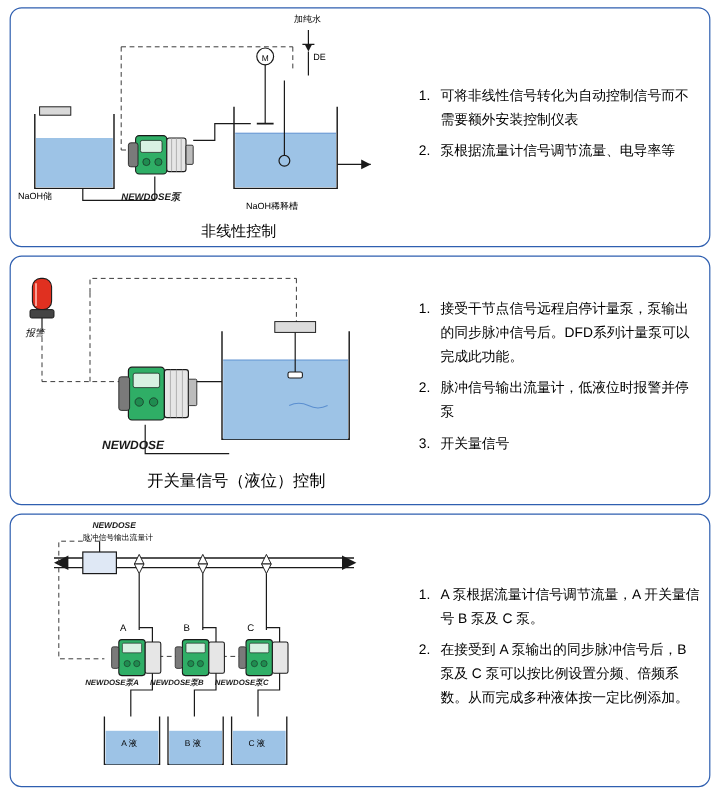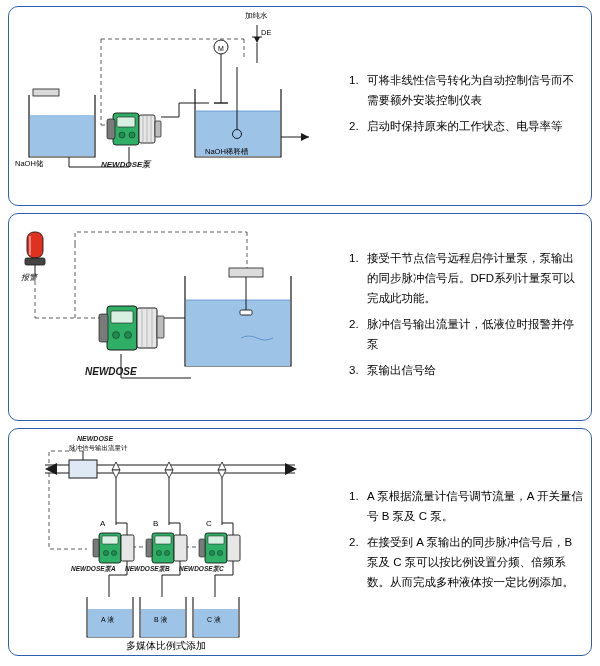--- a/index.html
+++ b/index.html
@@ -140,33 +140,34 @@
             <circle cx="123" cy="128" r="3" fill="#1f8c50" stroke="#1a1a1a" stroke-width="0.5"></circle>
             <rect x="130" y="108" width="16" height="28" rx="2" fill="#e6e6e6" stroke="#1a1a1a" stroke-width="0.9"></rect>
             <rect x="146" y="114" width="6" height="16" rx="1" fill="#bcbcbc" stroke="#1a1a1a" stroke-width="0.7"></rect>
             <line x1="134" y1="108" x2="134" y2="136" stroke="#9a9a9a" stroke-width="0.6"></line>
             <line x1="138" y1="108" x2="138" y2="136" stroke="#9a9a9a" stroke-width="0.6"></line>
             <line x1="142" y1="108" x2="142" y2="136" stroke="#9a9a9a" stroke-width="0.6"></line>
           </g>
         </svg>
       </div>
       <div class="lbl" style="left:236px; top:4px;">加纯水</div>
-      <div class="lbl" style="left:252px; top:21px;">DE</div>
+      <div class="lbl" style="left:252px; top:36px;">DE</div>
       <div class="lbl" style="left:6px; top:152px;">NaOH储</div>
       <div class="lbl brand" style="left:92px; top:152px;">NEWDOSE泵</div>
-      <div class="lbl" style="left:196px; top:140px;">NaOH稀释槽</div>
+      <div class="lbl" style="left:196px; top:160px;">NaOH稀释槽</div>
+      <div class="caption" style="left:130px; top:178px; width:120px;">非线性控制</div>
     </div>
     <div class="notes">
       <div class="note">
         <span class="num">1.</span>
         <span class="txt">可将非线性信号转化为自动控制信号而不需要额外安装控制仪表</span>
       </div>
       <div class="note">
         <span class="num">2.</span>
-        <span class="txt">启动时保持原来的工作状态、电导率等</span>
+        <span class="txt">泵根据流量计信号调节流量、电导率等</span>
       </div>
     </div>
   </div>
 
   <div class="panel" id="panel-2">
     <div class="diagram">
       <div class="svgwrap">
         <svg width="340" height="208" viewBox="0 0 340 208">
 
           <g>
@@ -205,33 +206,34 @@
             <rect x="128" y="94" width="20" height="40" rx="2" fill="#e6e6e6" stroke="#1a1a1a" stroke-width="1"></rect>
             <line x1="133" y1="94" x2="133" y2="134" stroke="#9a9a9a" stroke-width="0.6"></line>
             <line x1="138" y1="94" x2="138" y2="134" stroke="#9a9a9a" stroke-width="0.6"></line>
             <line x1="143" y1="94" x2="143" y2="134" stroke="#9a9a9a" stroke-width="0.6"></line>
             <rect x="148" y="102" width="7" height="22" rx="1" fill="#bcbcbc" stroke="#1a1a1a" stroke-width="0.7"></rect>
           </g>
         </svg>
       </div>
       <div class="lbl cn" style="left:12px; top:58px;font-style:italic;">报警</div>
       <div class="lbl brand" style="left:76px; top:152px; font-size:10px;">NEWDOSE</div>
+      <div class="caption" style="left:78px; top:178px; width:220px; font-size:13.5px;">开关量信号（液位）控制</div>
     </div>
     <div class="notes">
       <div class="note">
         <span class="num">1.</span>
         <span class="txt">接受干节点信号远程启停计量泵，泵输出的同步脉冲信号后。DFD系列计量泵可以完成此功能。</span>
       </div>
       <div class="note">
         <span class="num">2.</span>
         <span class="txt">脉冲信号输出流量计，低液位时报警并停泵</span>
       </div>
       <div class="note">
         <span class="num">3.</span>
-        <span class="txt">泵输出信号给</span>
+        <span class="txt">开关量信号</span>
       </div>
     </div>
   </div>
 
   <div class="panel" id="panel-3">
     <div class="diagram">
       <div class="svgwrap">
         <svg width="340" height="228" viewBox="0 0 340 228">
 
           <line x1="36" y1="36" x2="286" y2="36" stroke="#1a1a1a" stroke-width="1.2"></line>
@@ -302,21 +304,20 @@
       <div class="lbl" style="left:60px; top:15px; font-size:6.5px;">脉冲信号输出流量计</div>
       <div class="lbl" style="left:91px; top:90px; font-size:8px;">A</div>
       <div class="lbl" style="left:144px; top:90px; font-size:8px;">B</div>
       <div class="lbl" style="left:197px; top:90px; font-size:8px;">C</div>
       <div class="lbl brand" style="left:62px; top:136px; font-size:6.5px;">NEWDOSE泵A</div>
       <div class="lbl brand" style="left:116px; top:136px; font-size:6.5px;">NEWDOSE泵B</div>
       <div class="lbl brand" style="left:170px; top:136px; font-size:6.5px;">NEWDOSE泵C</div>
       <div class="lbl" style="left:92px; top:186px; font-size:7px;">A 液</div>
       <div class="lbl" style="left:145px; top:186px; font-size:7px;">B 液</div>
       <div class="lbl" style="left:198px; top:186px; font-size:7px;">C 液</div>
-      <div class="caption" style="left:82px; top:210px; width:150px; font-size:10px;">多媒体比例式添加</div>
     </div>
     <div class="notes">
       <div class="note">
         <span class="num">1.</span>
         <span class="txt">A 泵根据流量计信号调节流量，A 开关量信号 B 泵及 C 泵。</span>
       </div>
       <div class="note">
         <span class="num">2.</span>
         <span class="txt">在接受到 A 泵输出的同步脉冲信号后，B 泵及 C 泵可以按比例设置分频、倍频系数。从而完成多种液体按一定比例添加。</span>
       </div>

